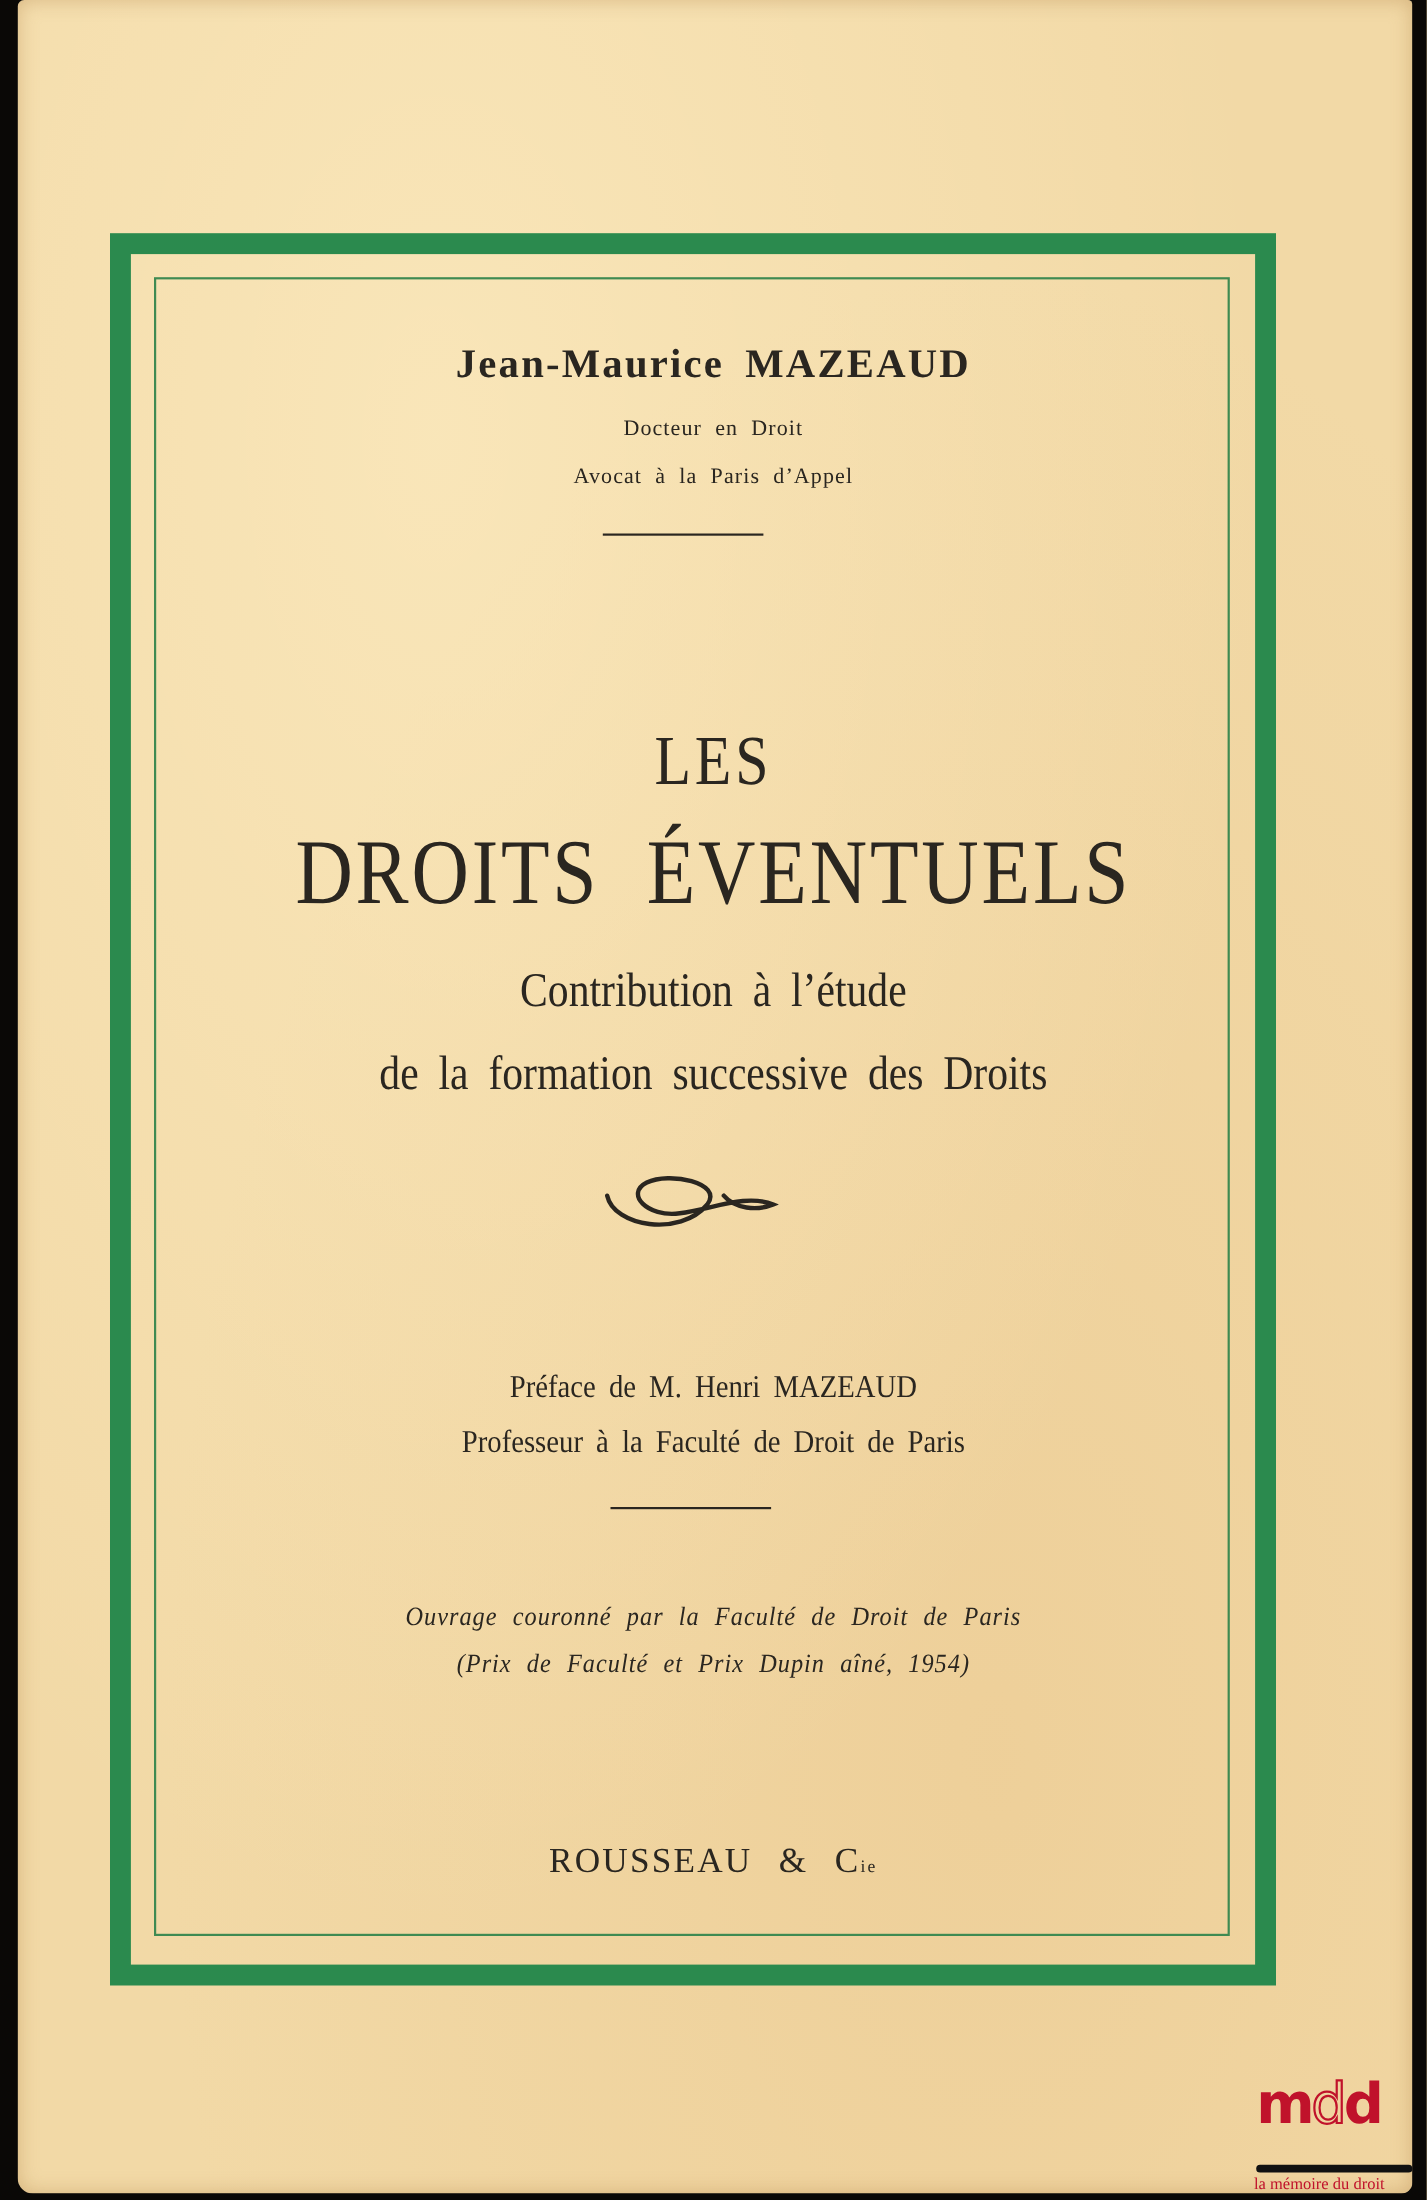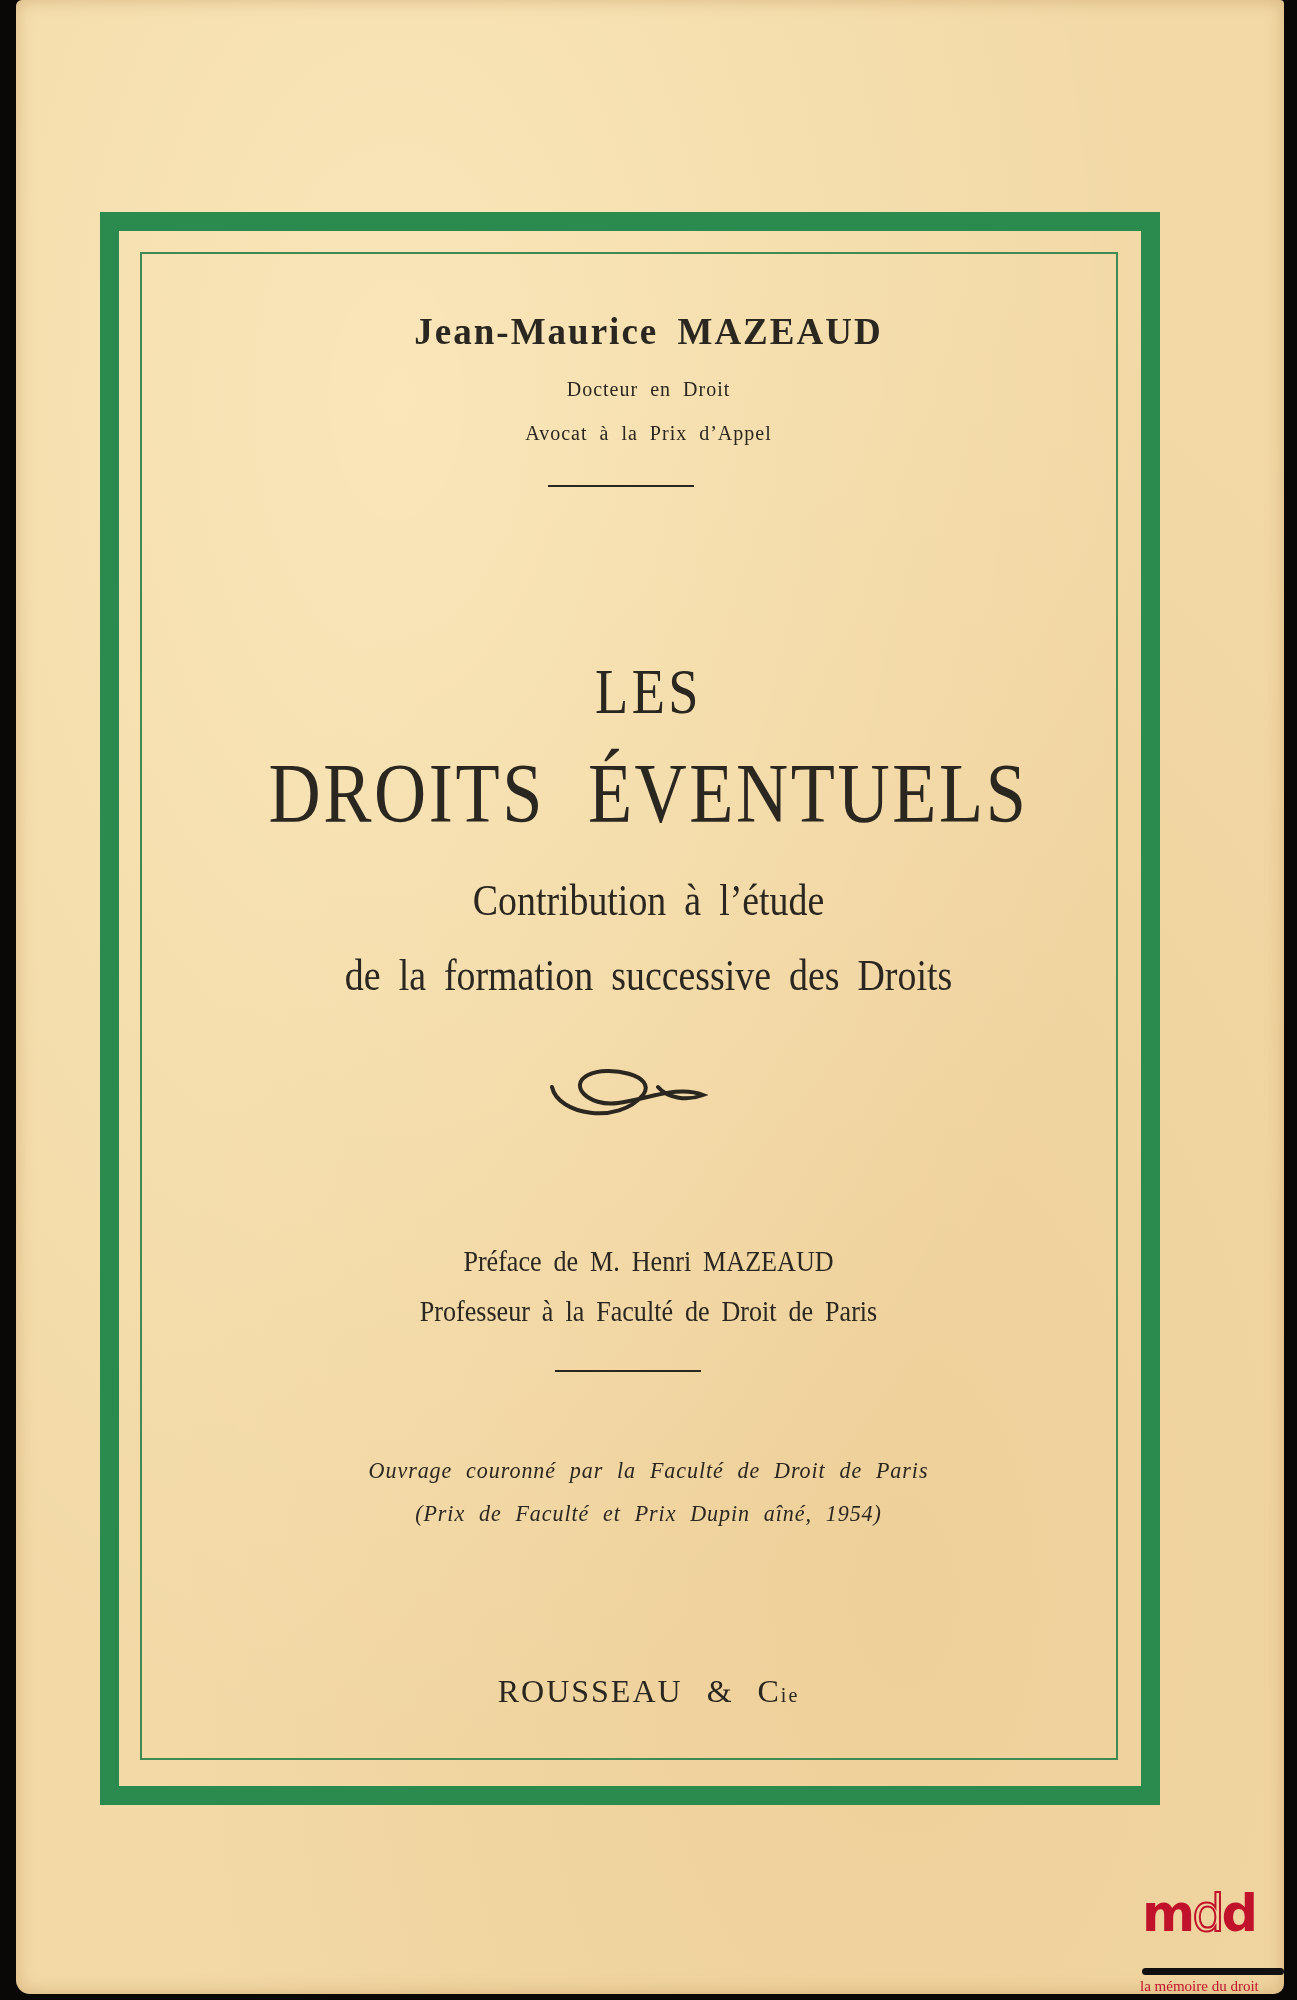--- a/index.html
+++ b/index.html
@@ -39,38 +39,38 @@
     .st1 { top: 875px; }
     .st2 { top: 950px; }
     .ornament { position: absolute; left: 548px; top: 1055px; width: 160px; height: 80px; }
     .preface { font-size: 29px; transform: scaleX(0.9); word-spacing: 6px; }
     .pf1 { top: 1245px; }
     .pf2 { top: 1295px; }
     .award { font-size: 24px; font-style: italic; letter-spacing: 1px; word-spacing: 8px; transform: scaleX(0.92); }
     .aw1 { top: 1457px; }
     .aw2 { top: 1500px; }
     .publisher { top: 1673px; font-size: 32px; letter-spacing: 2px; word-spacing: 14px; }
-    .publisher .sup { font-size: 20px; }
+    .publisher .sup { font-size: 16px; }
     .logo { position: absolute; left: 1138px; top: 1888px; width: 150px; height: 112px; }
     .logo-mark { font-family: "DejaVu Sans", sans-serif; font-size: 51px; font-weight: bold; color: #c0122b; letter-spacing: -3px; line-height: 1; position: absolute; left: 4px; top: 0; }
     .logo-mark .outline { color: transparent; -webkit-text-stroke: 2px #c0122b; font-weight: normal; }
     .logo-bar { position: absolute; left: 4px; top: 80px; width: 142px; height: 7px; background: #111; border-radius: 4px; }
     .logo-tag { position: absolute; left: 2px; top: 90px; font-family: Liberation Serif, serif; font-size: 15px; color: #c0122b; white-space: nowrap; }
   </style>
 </head>
 <body>
 
 <div class="paper"></div>
 
 <div class="frame-outer"></div>
 <div class="frame-inner"></div>
 
 <div class="center author">Jean-Maurice MAZEAUD</div>
 <div class="center author-sub sub1">Docteur en Droit</div>
-<div class="center author-sub sub2">Avocat à la Prix d’Appel</div>
+<div class="center author-sub sub2">Avocat à la Paris d’Appel</div>
 <div class="rule rule1"></div>
 
 <div class="center title-les">LES</div>
 <div class="center title-main">DROITS ÉVENTUELS</div>
 
 <div class="center subtitle st1">Contribution à l’étude</div>
 <div class="center subtitle st2">de la formation successive des Droits</div>
 
 <svg class="ornament" viewBox="0 0 160 80">
   <path d="M4 32 C 10 60, 70 70, 95 40 C 110 20, 60 10, 40 20 C 20 30, 40 52, 70 48 C 100 44, 130 30, 155 40 C 140 46, 120 44, 110 32" fill="none" stroke="#2a2620" stroke-width="4" stroke-linecap="round"></path>

